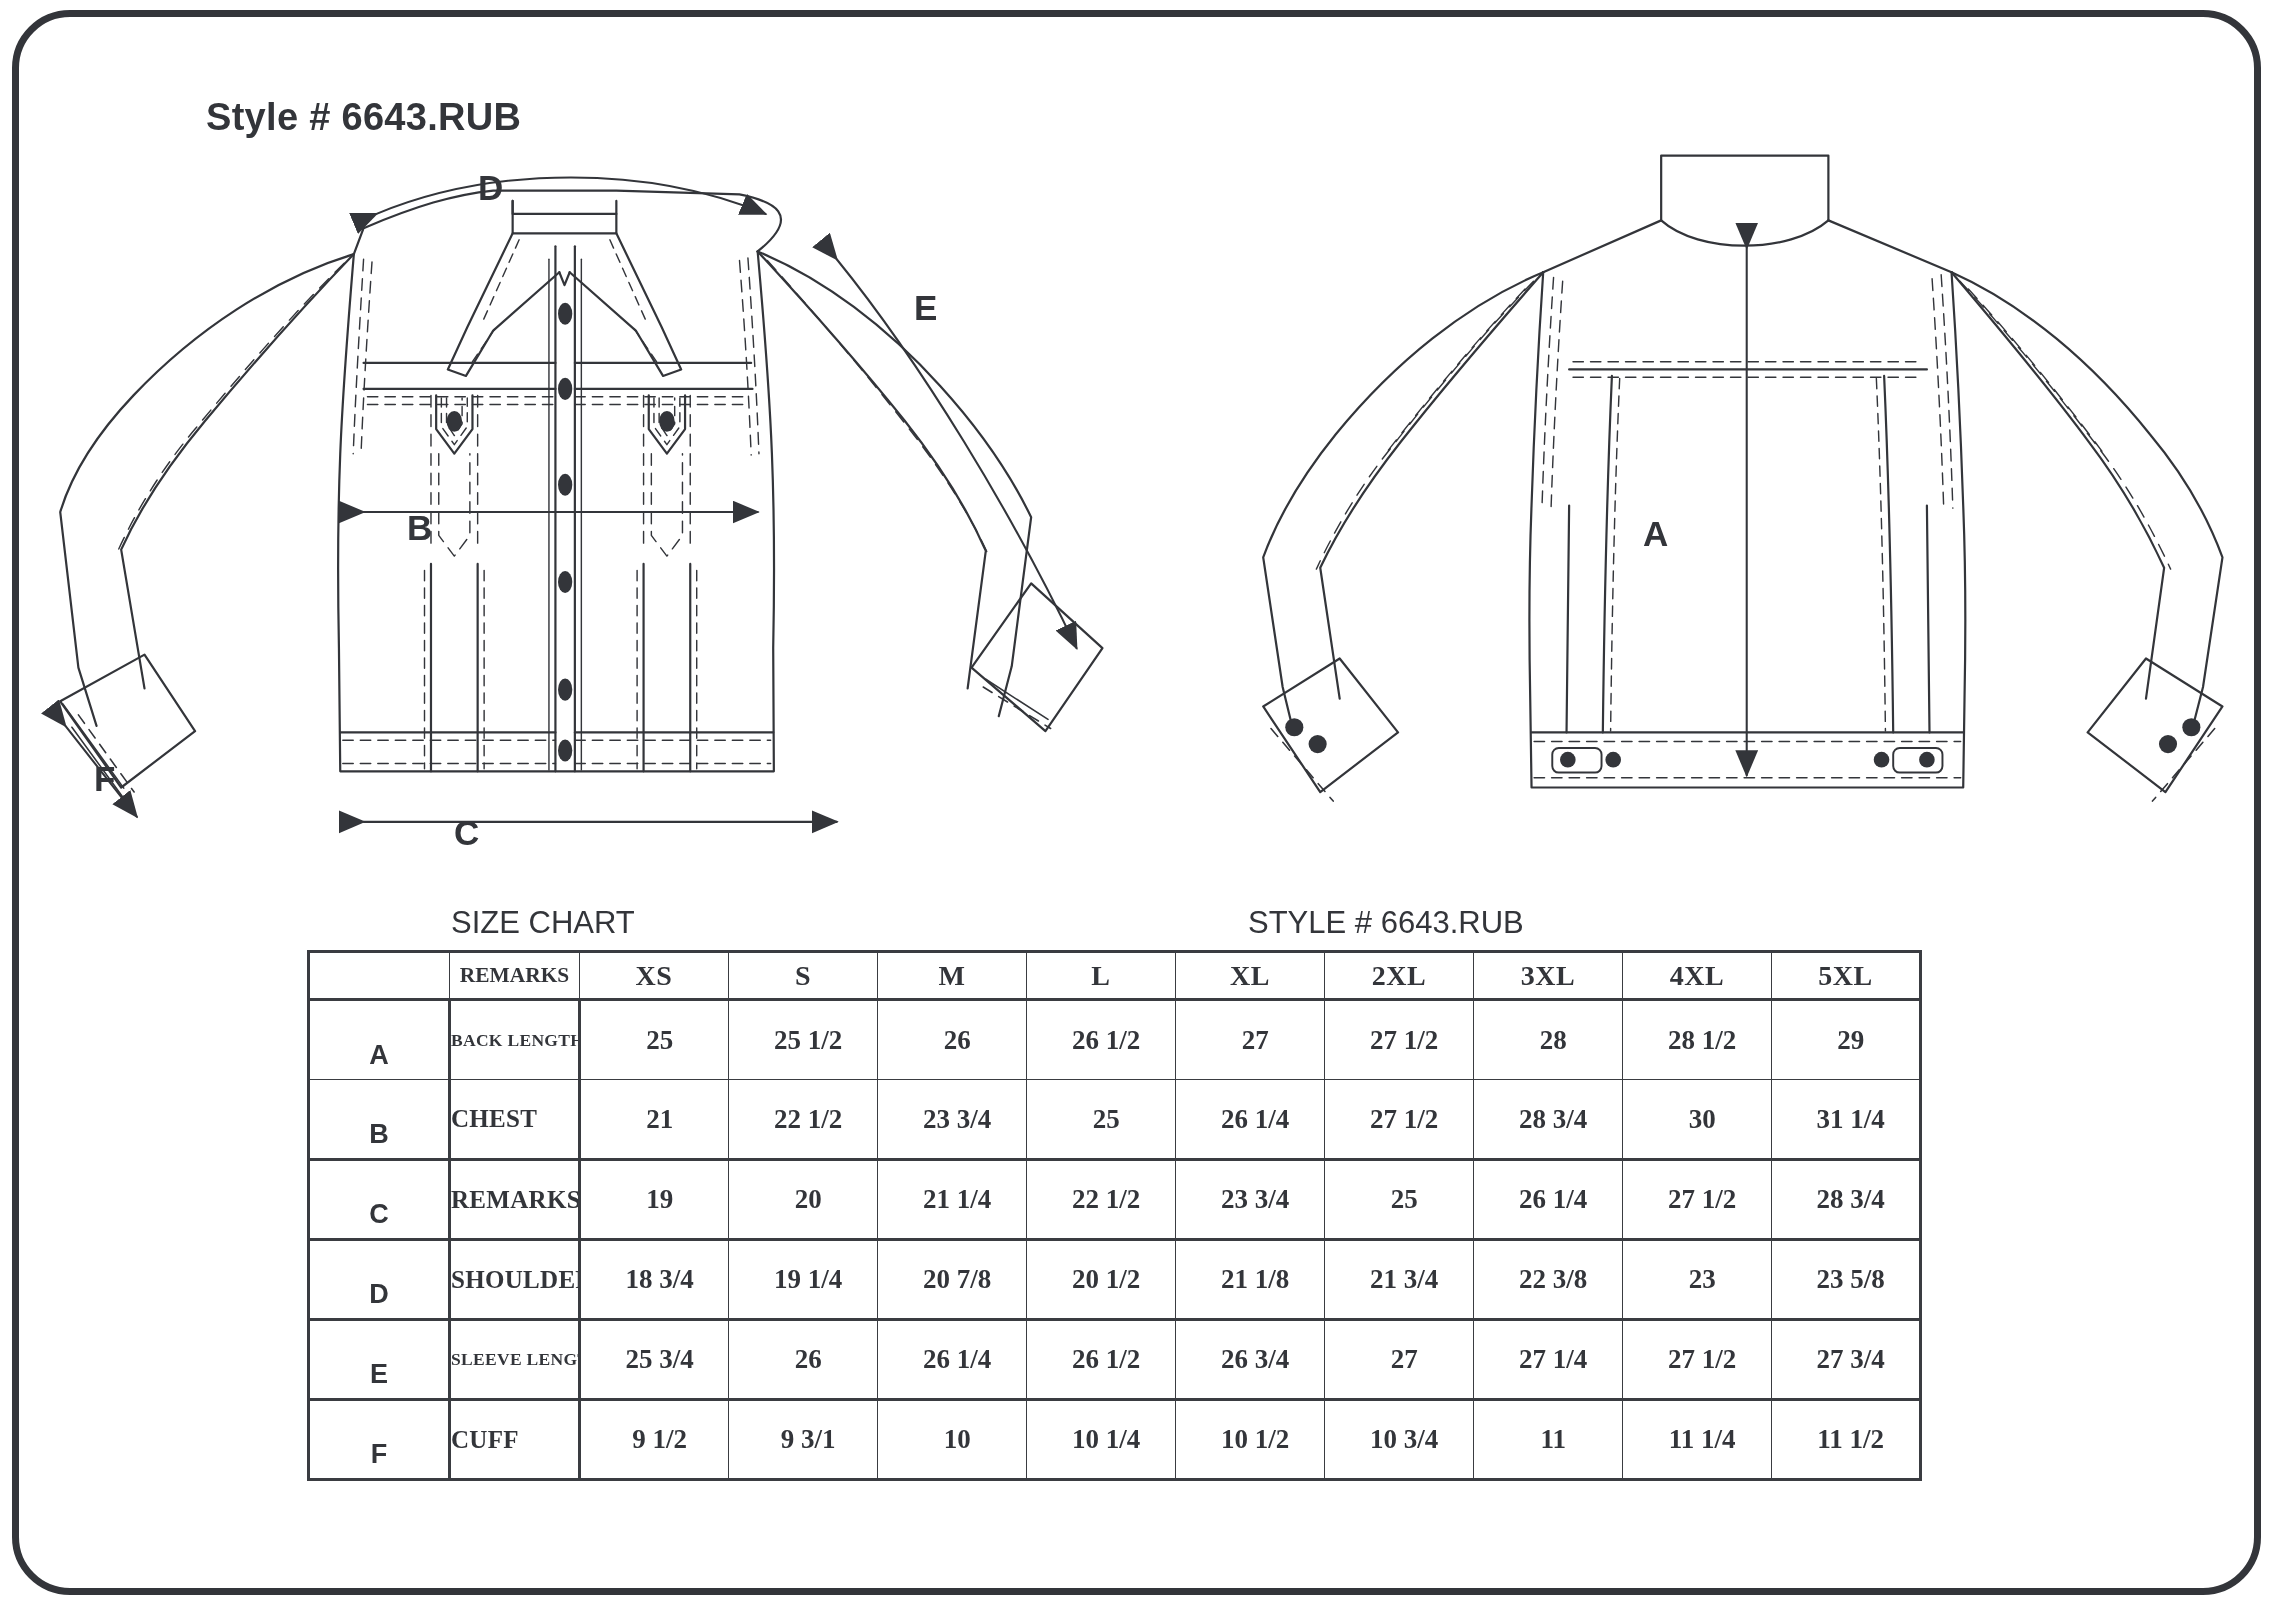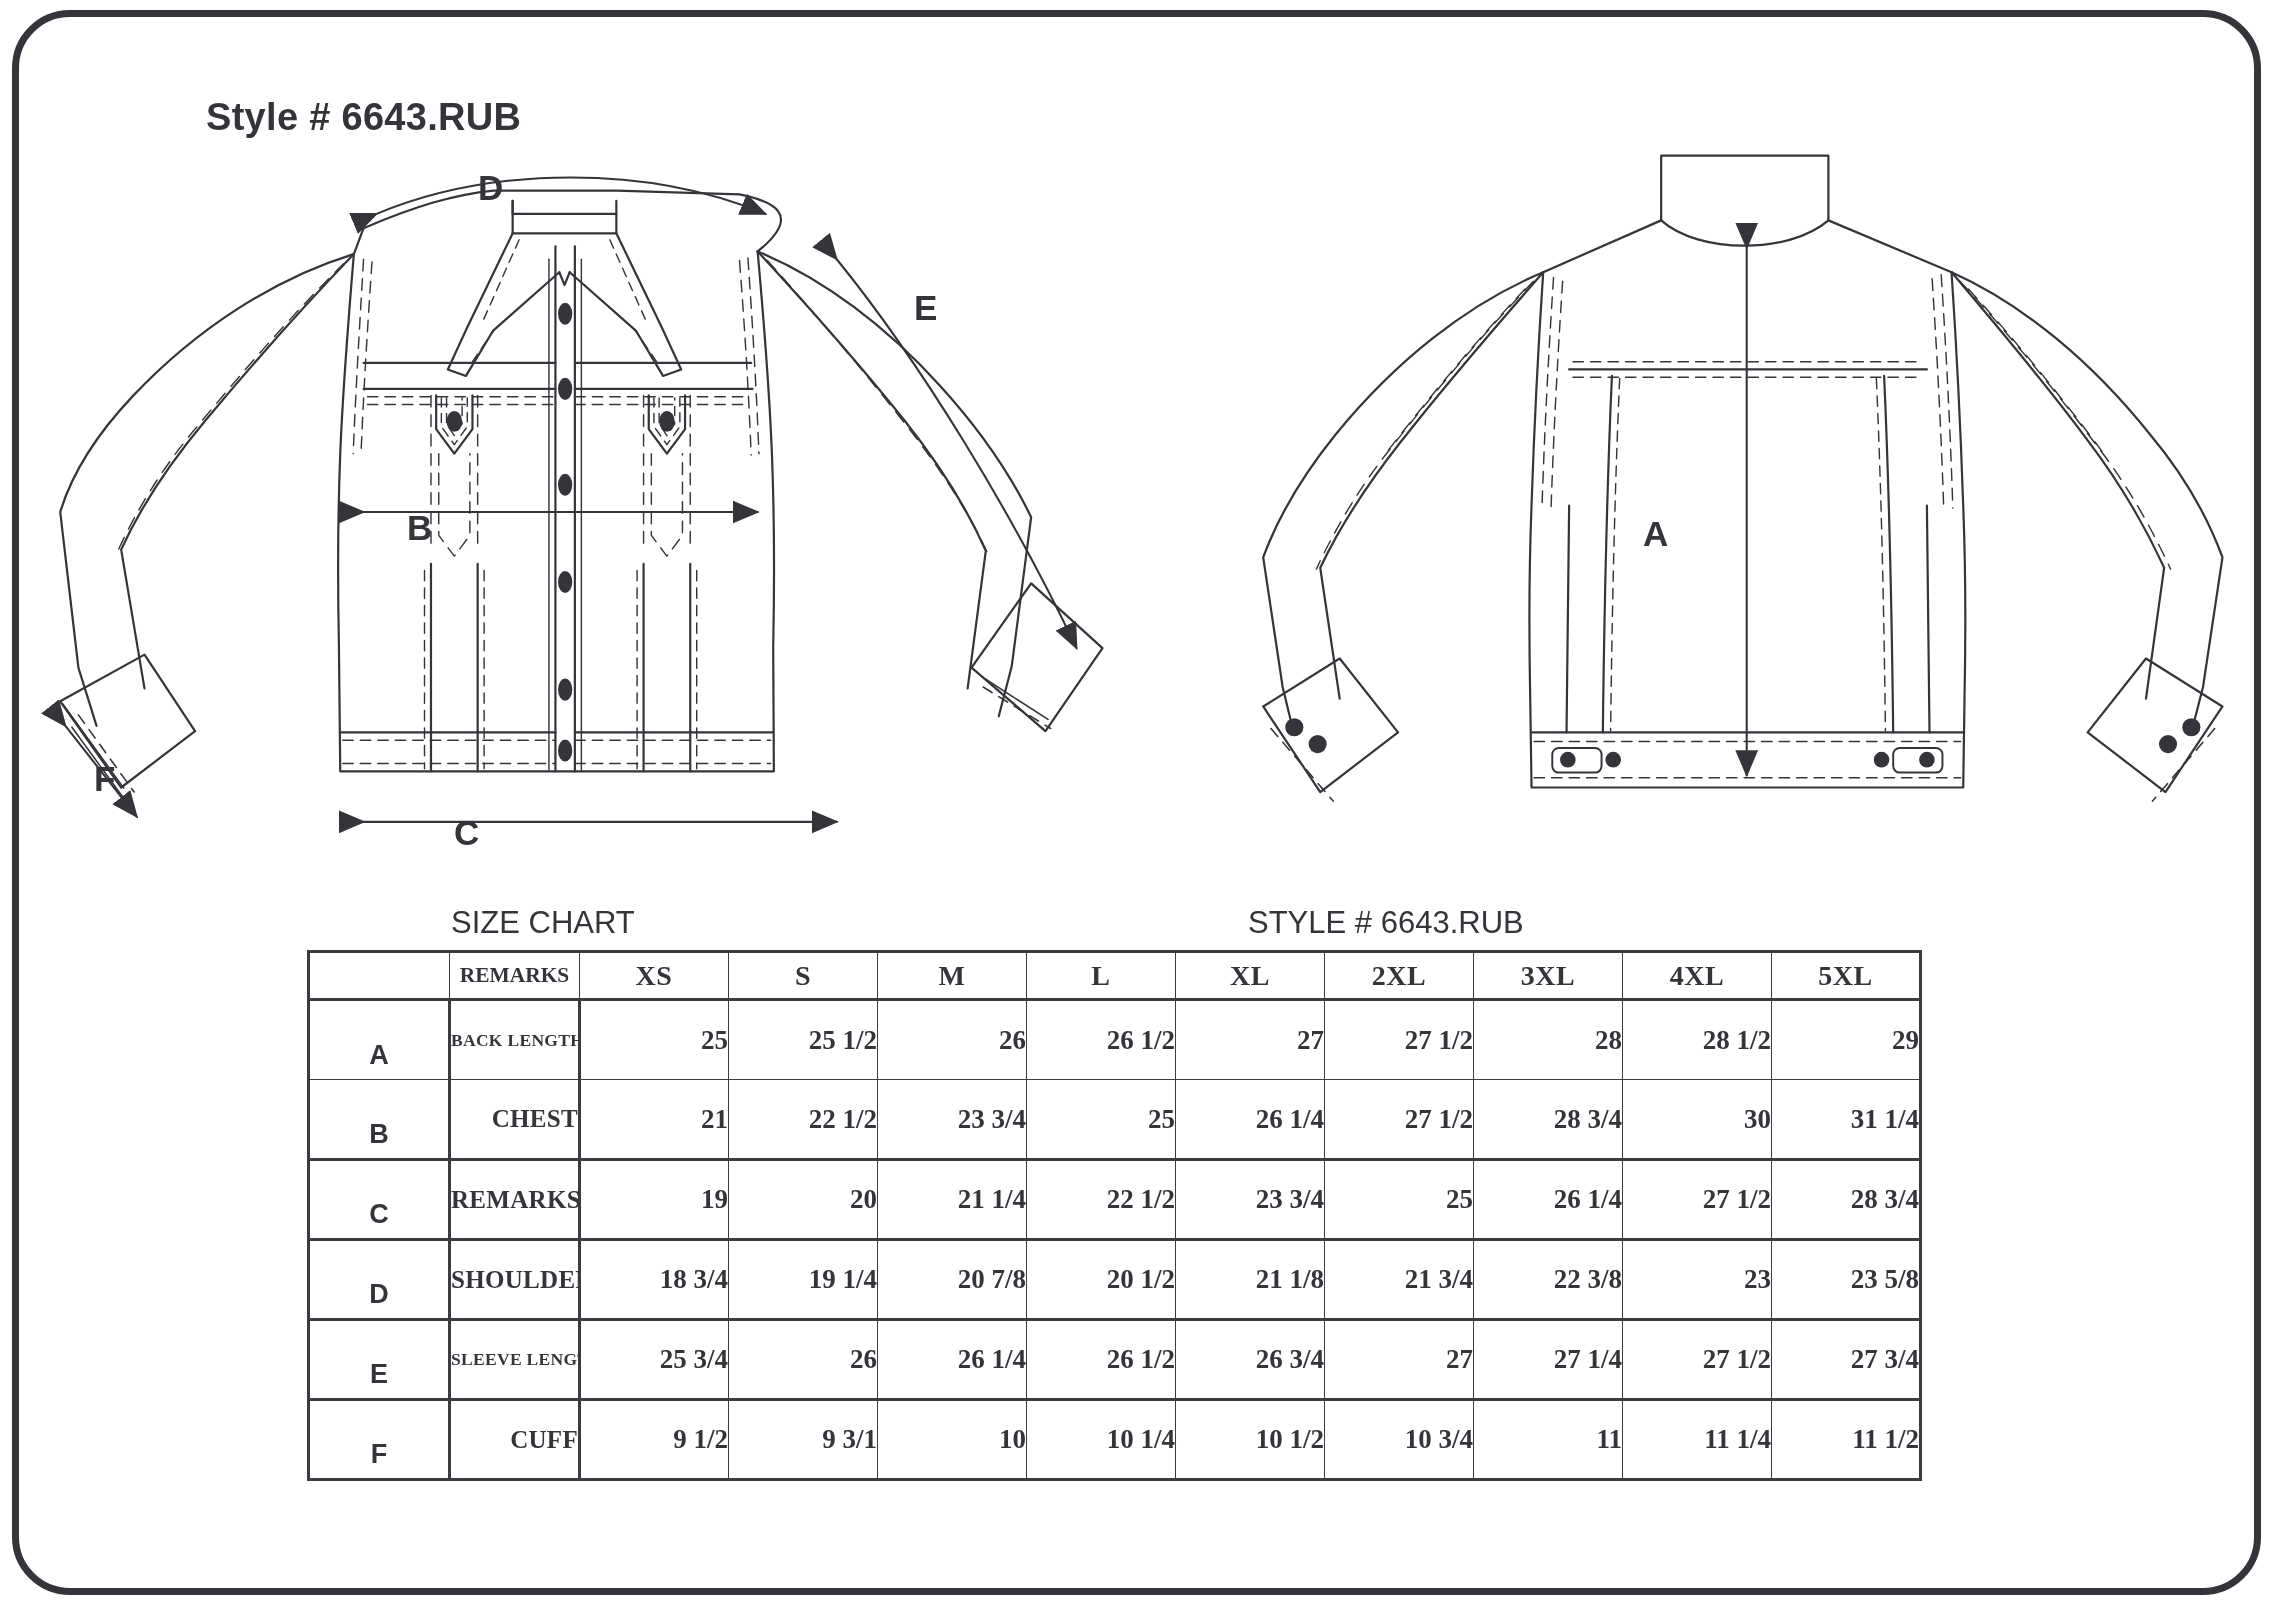--- a/index.html
+++ b/index.html
@@ -89,32 +89,32 @@
     text-align:center;
     vertical-align:bottom;
     font-family:"Liberation Sans",sans-serif;
     font-size:27px;
     font-weight:bold;
     padding-bottom:7.8px;
     border-left:3.2px solid #3a3c41;
     border-right:3.2px solid #3a3c41;
   }
   table.size-table td.remark-cell{
-    text-align:right;
+    text-align:left;
     vertical-align:middle;
     font-size:25px;
     font-weight:bold;
     letter-spacing:0.3px;
     border-right:3.2px solid #3a3c41;
     white-space:nowrap;
     overflow:hidden;
   }
   table.size-table td.remark-cell.small{ font-size:17.5px; letter-spacing:0.3px; }
   table.size-table td.val-cell{
-    text-align:right;
+    text-align:center;
     vertical-align:middle;
     font-size:27px;
     font-weight:bold;
     padding-left:10.4px;
   }
   
   table.size-table tbody tr.thick-bottom td{ border-bottom:3.2px solid #3a3c41; }
 
   col.c-letter{ width:141px; }
   col.c-remark{ width:130px; }

